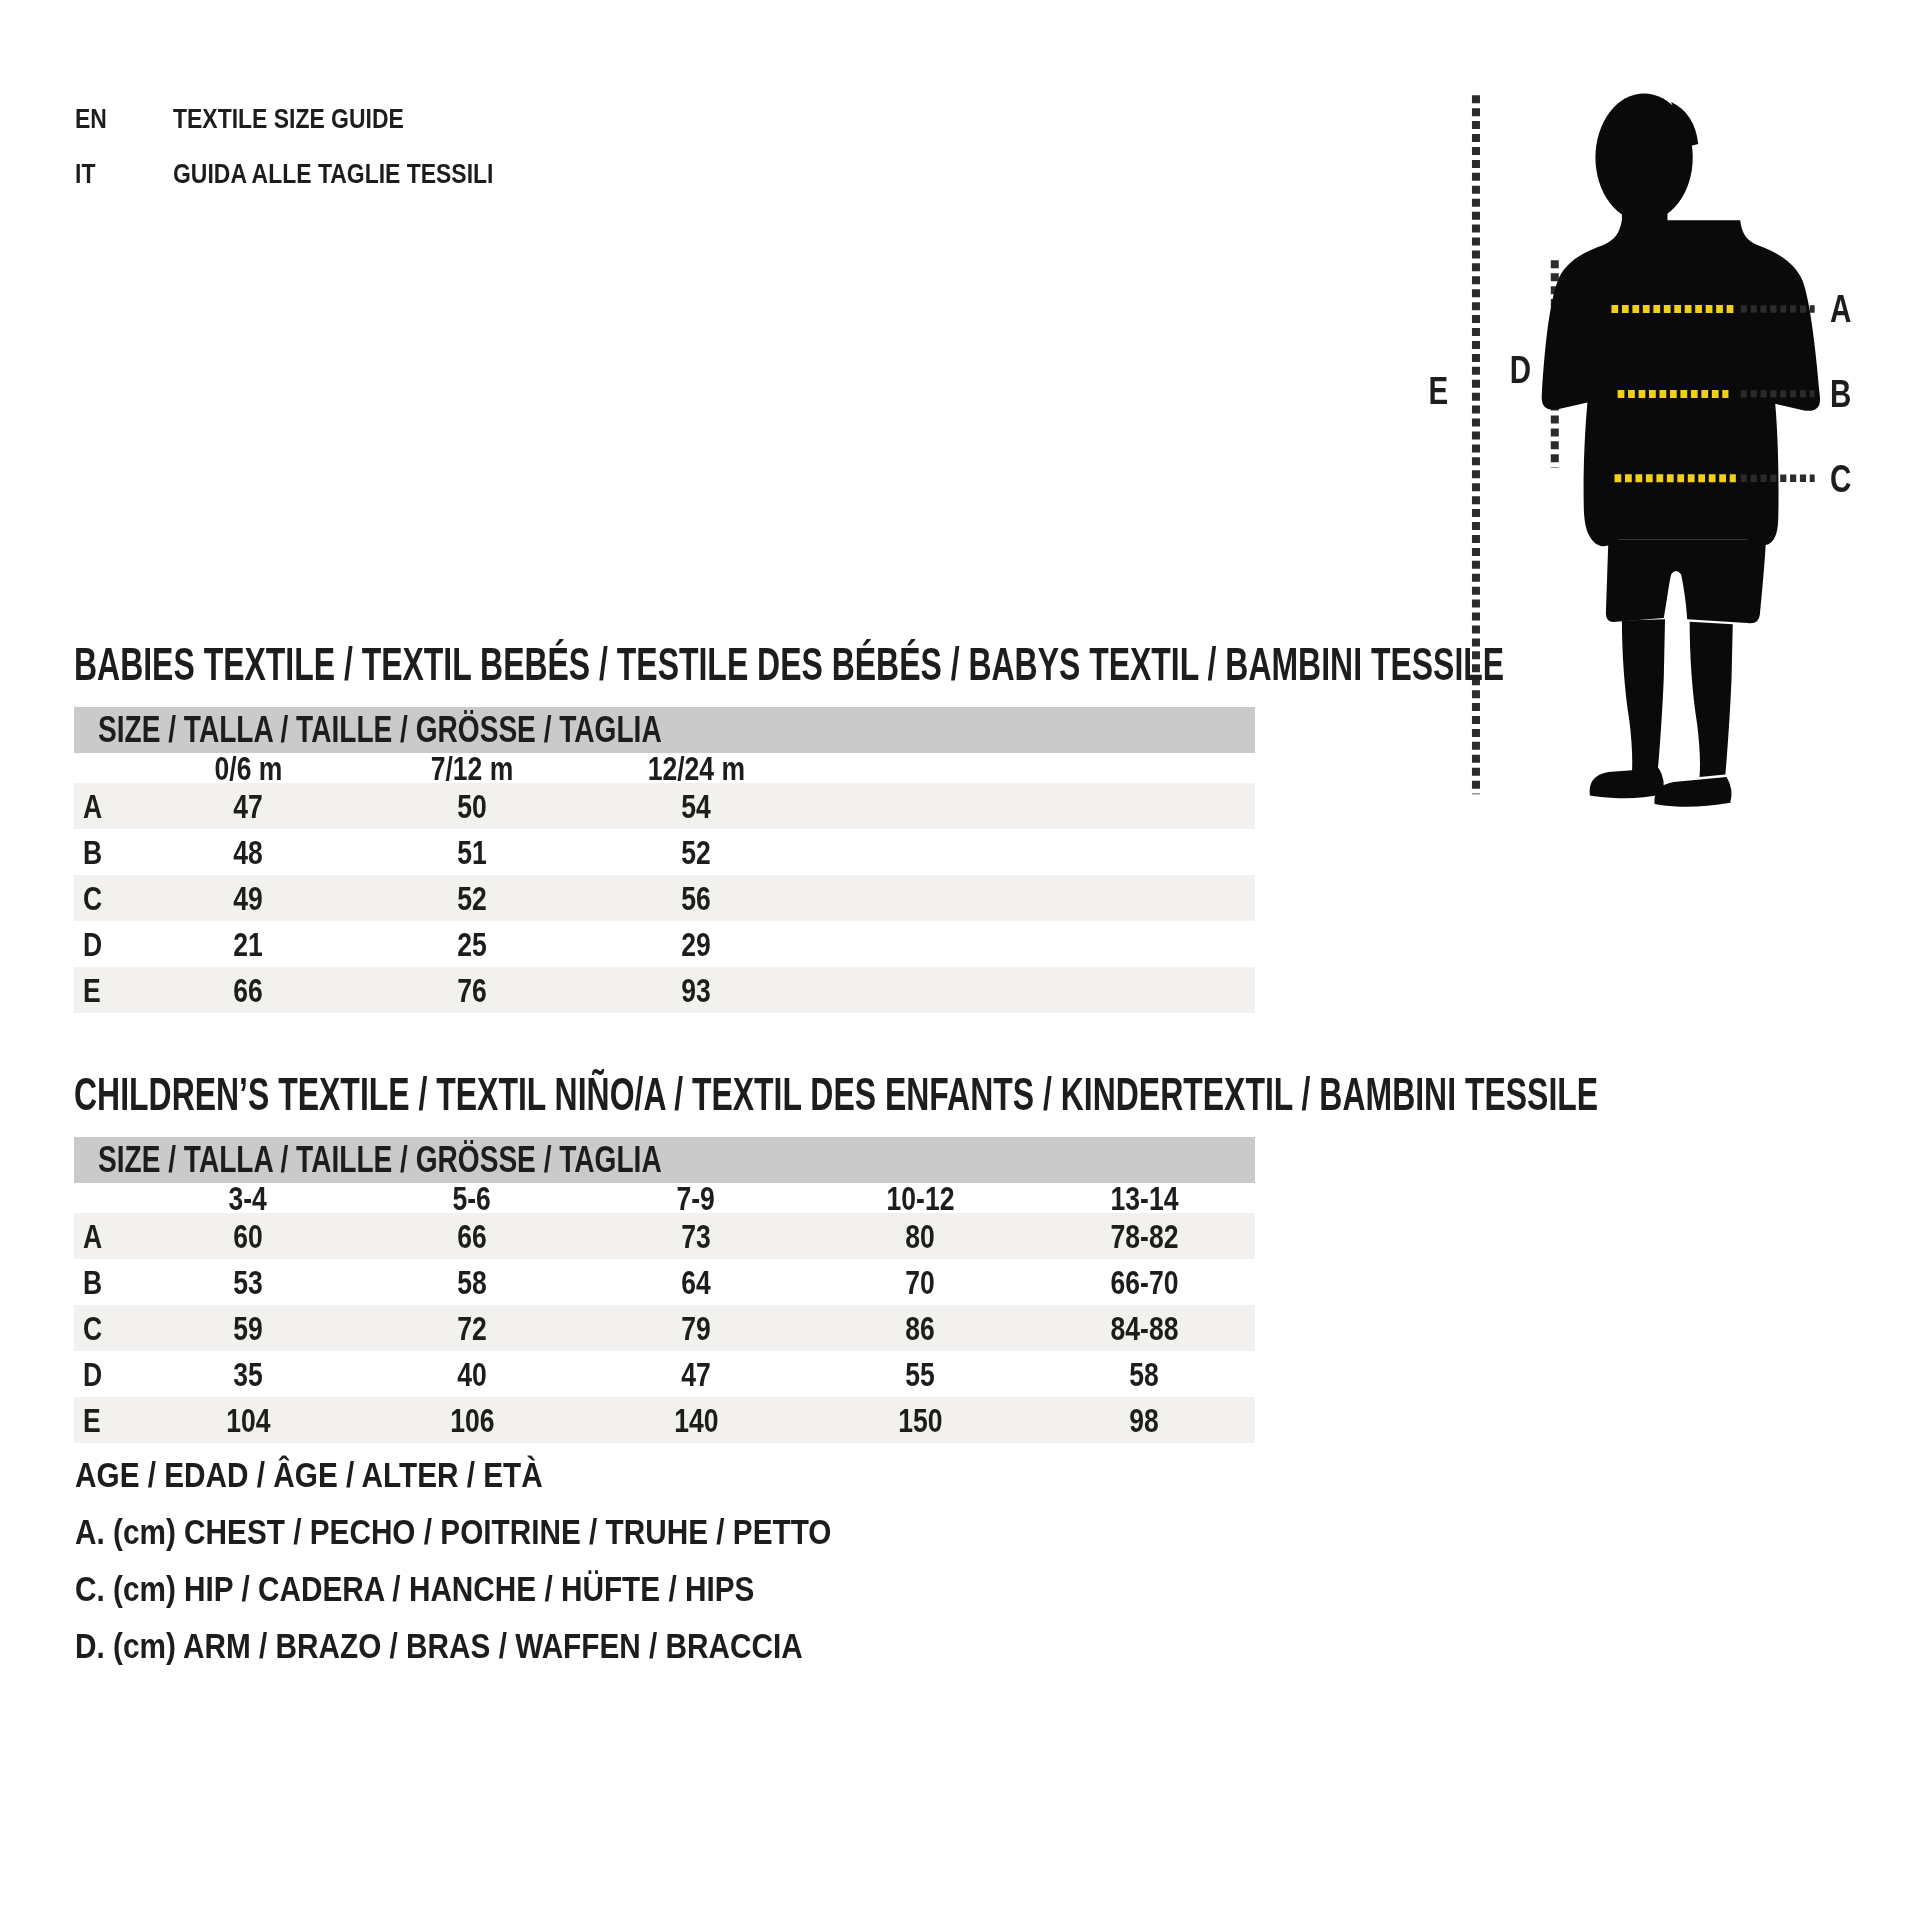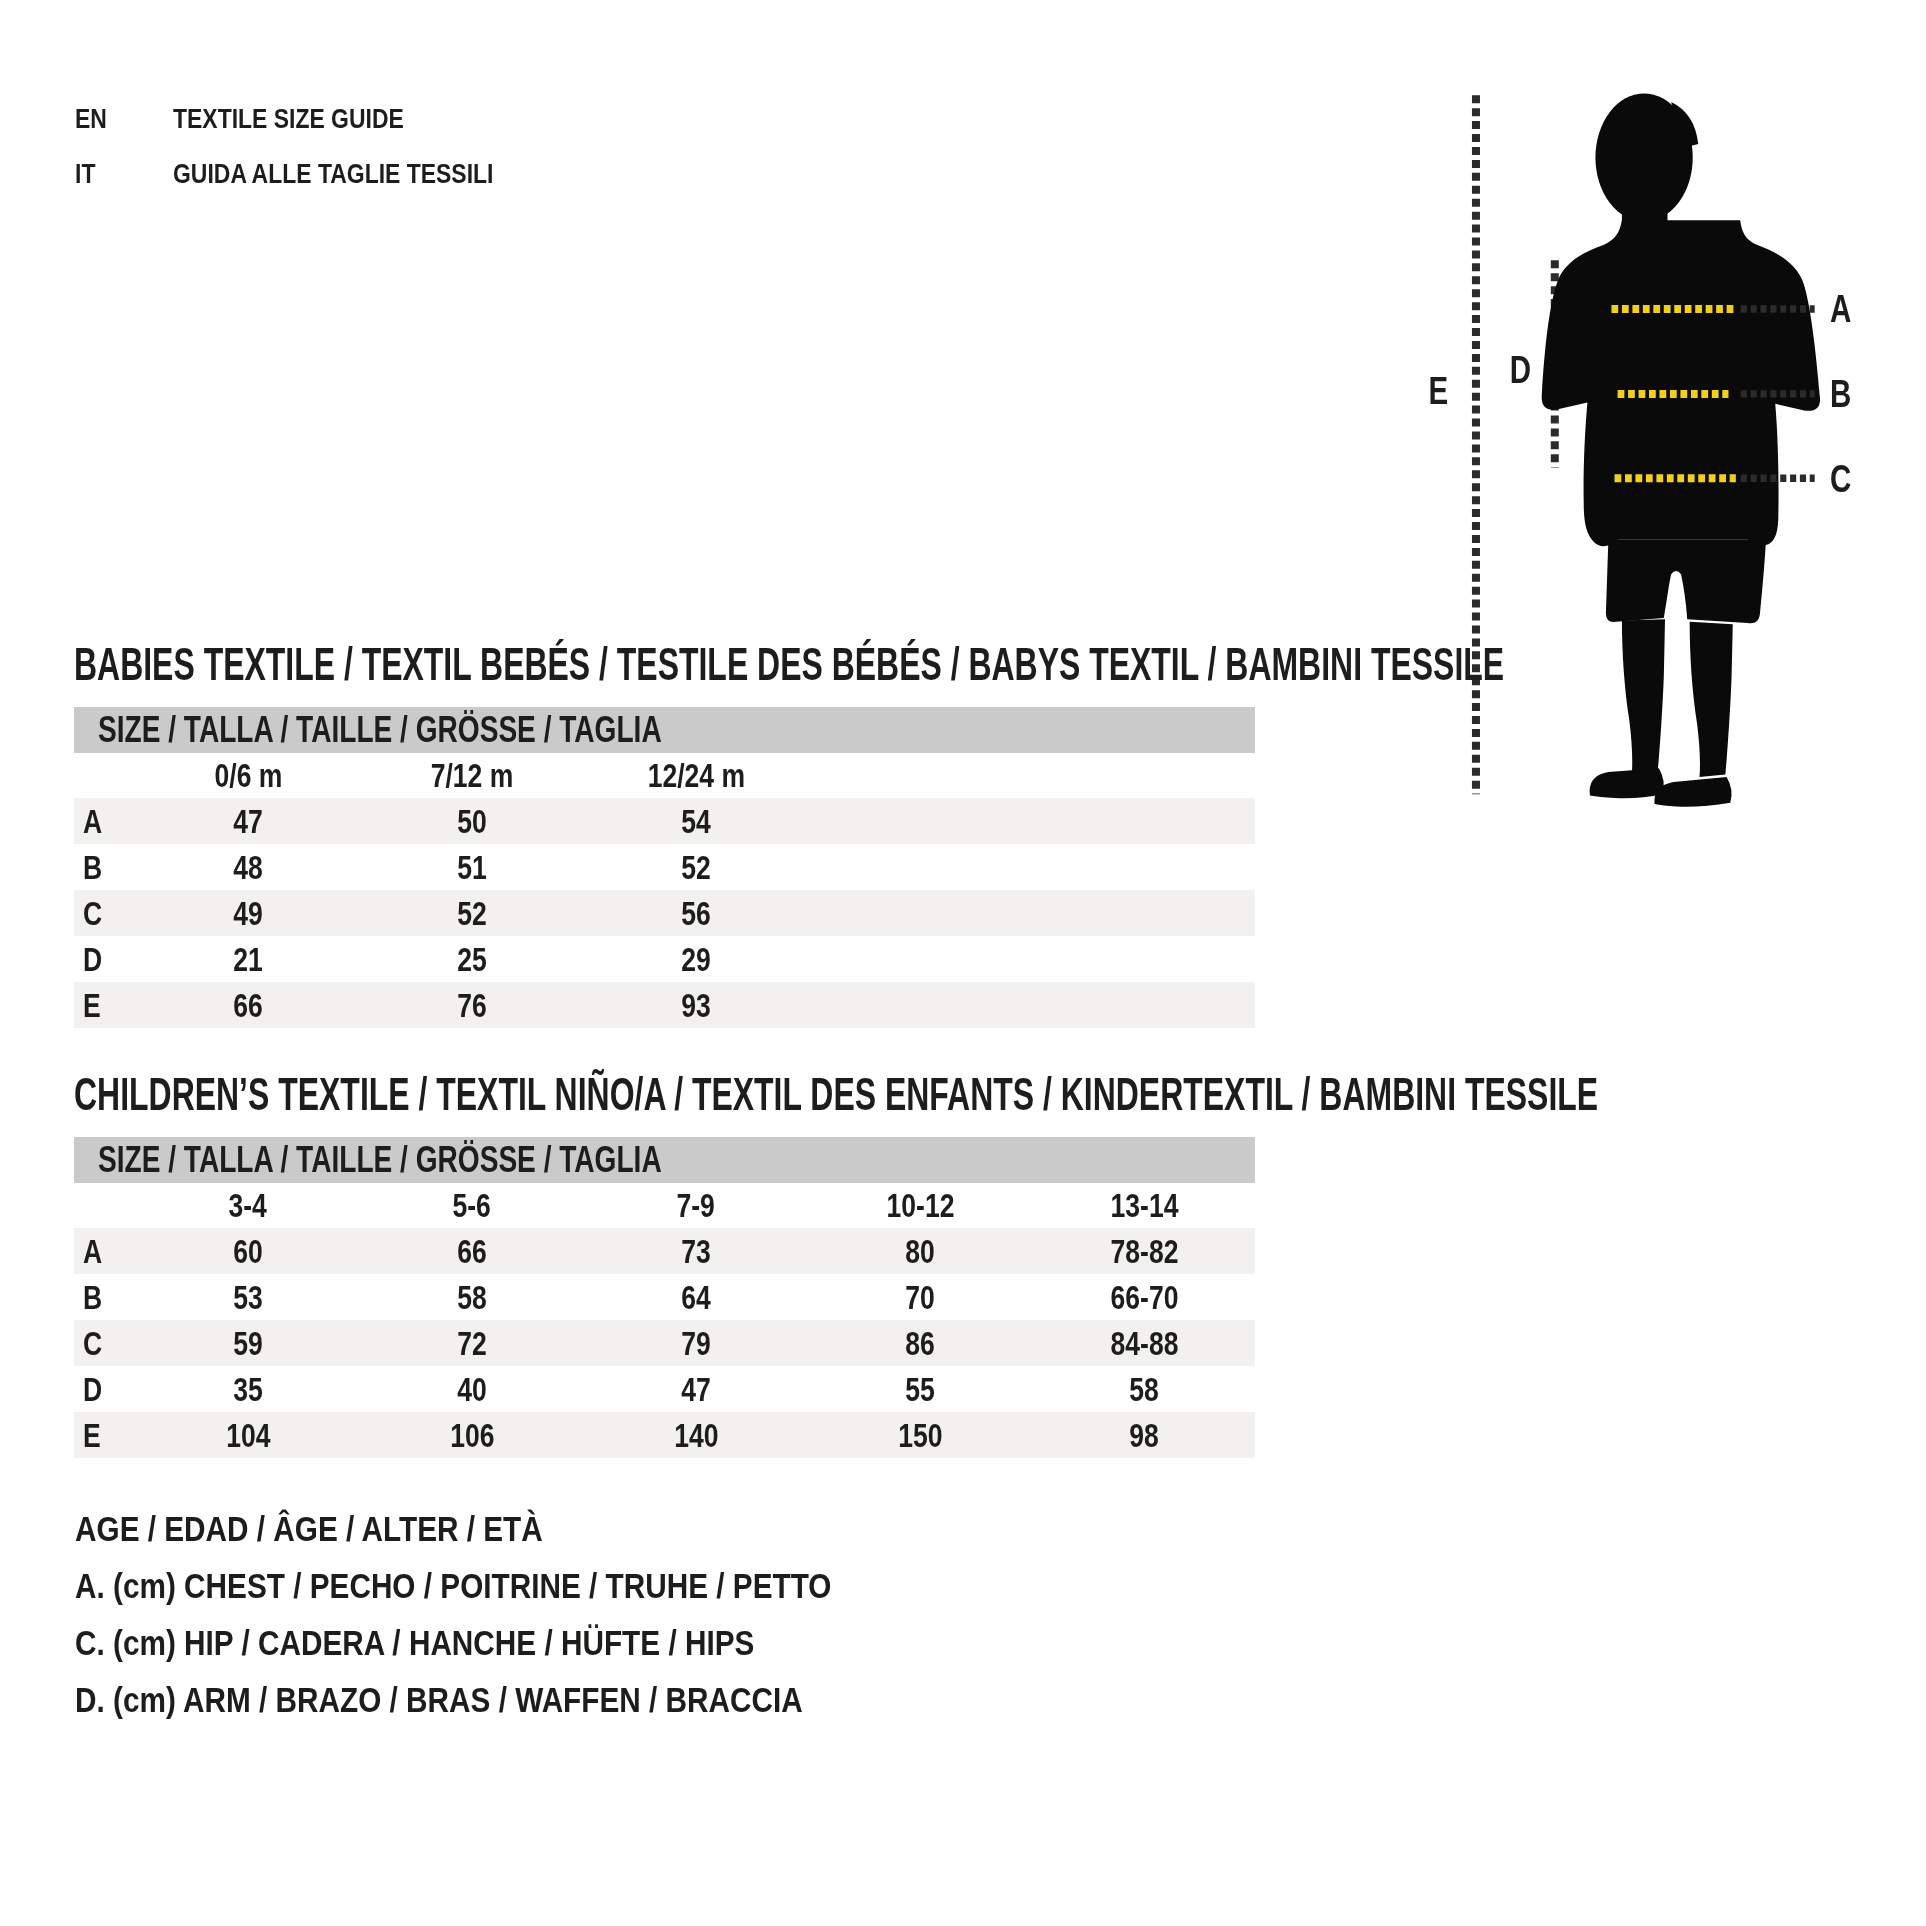--- a/index.html
+++ b/index.html
@@ -24,28 +24,28 @@
   #children-heading{top:1070px;}
 
   
   .size-table{position:absolute;left:74px;width:1181px;}
   #babies-table{top:707px;}
   #children-table{top:1137px;}
   .size-bar{height:46px;background:#cacaca;display:flex;align-items:center;
             padding-left:24px;box-sizing:border-box;font-size:36px;font-weight:700;}
   .size-bar .cx{transform:scaleX(0.78);}
   .t-row{display:flex;align-items:center;height:46px;font-size:34px;font-weight:700;}
-  .t-row.cols{height:45px;}
+  .t-row.cols{height:30px;}
   .t-row.striped{background:#f2f1ef;}
   .t-label{width:62px;flex:0 0 62px;padding-left:8.6px;box-sizing:border-box;}
   .t-cell{width:224px;flex:0 0 224px;text-align:center;}
   .t-row .cx, .t-row .cx-c{transform:scaleX(0.78);}
 
   
-  .legend{position:absolute;left:75px;top:1500px;}
+  .legend{position:absolute;left:75px;top:1446px;}
   .legend-line{display:flex;align-items:center;height:57px;font-size:35px;font-weight:700;}
   .legend-line .cx{transform:scaleX(0.85);}
 
   
   .figure-wrap{position:absolute;left:1405px;top:86px;width:456px;height:739px;}
   svg text{font-family:"Liberation Sans", sans-serif;font-weight:700;fill:#1d1d1b;}
 </style>
 </head>
 <body>
 

